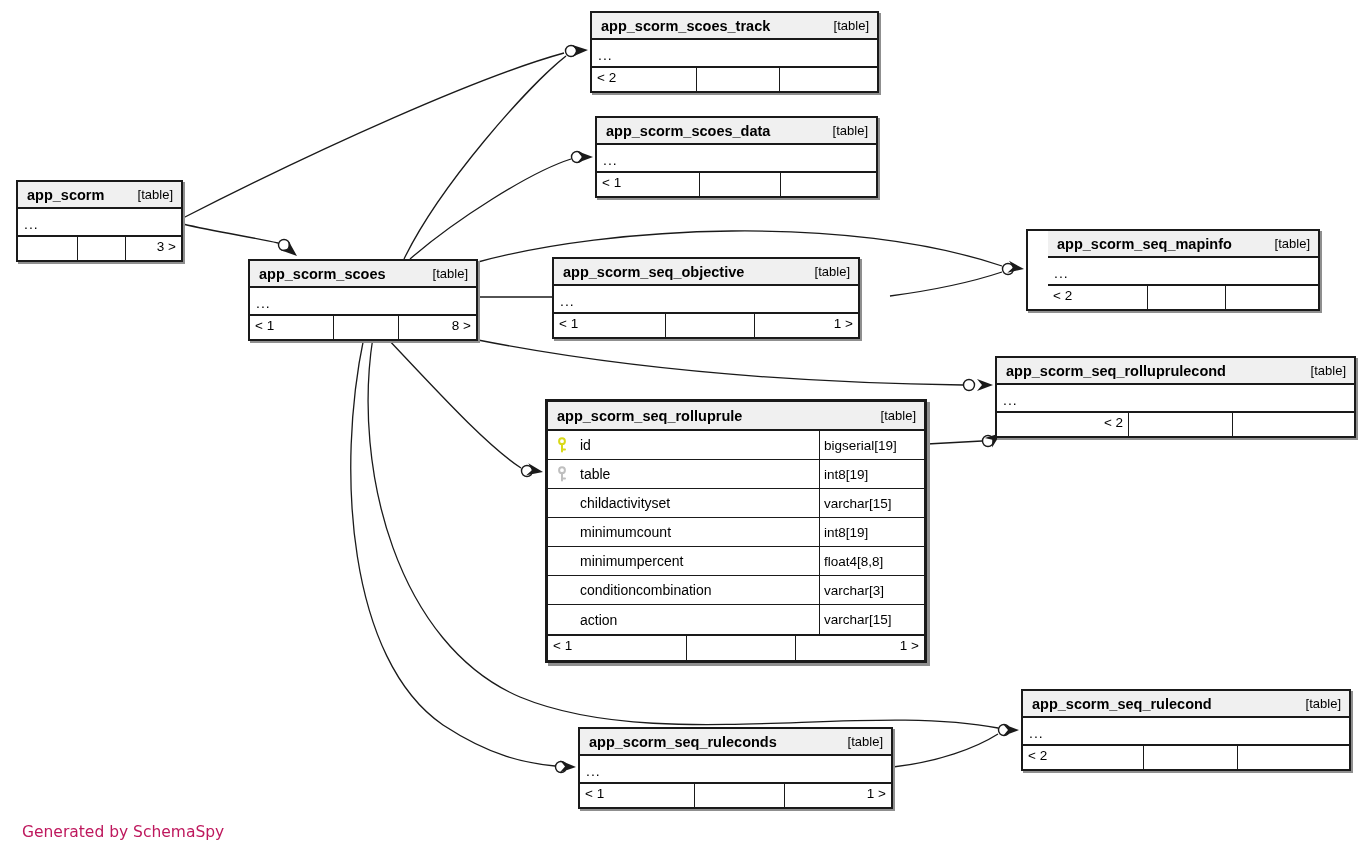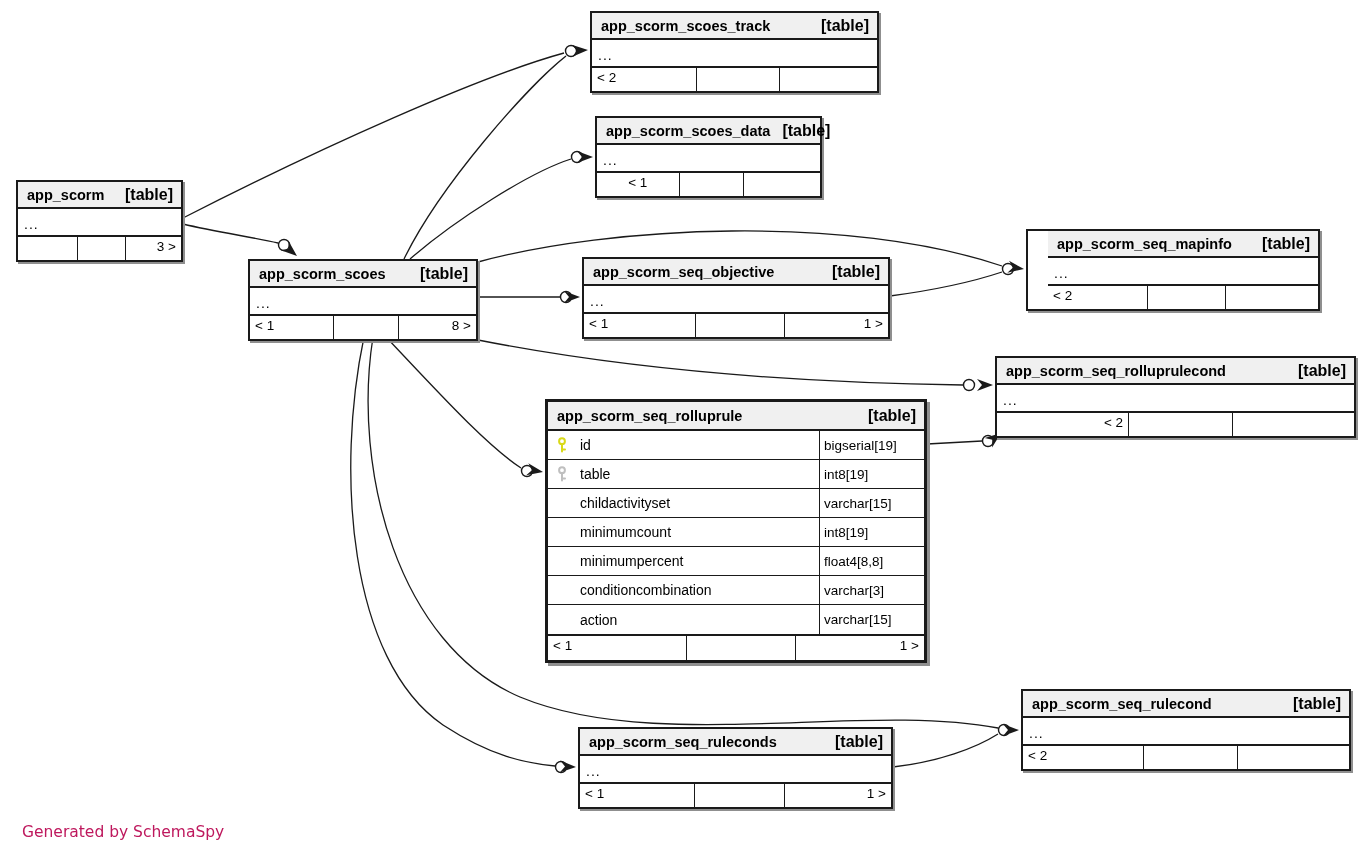--- a/index.html
+++ b/index.html
@@ -16,21 +16,21 @@
     position:absolute; background:#ffffff; border:2px solid #1a1a1a;
     box-sizing:border-box; font-size:14px;
     box-shadow:2px 2px 0 0 #8f8f8f;
   }
   .tbl-h {
     display:flex; justify-content:space-between; align-items:center;
     background:#f0f0f0; border-bottom:2px solid #1a1a1a;
     height:25px; padding:0 8px 0 9px; white-space:nowrap;
   }
   .tname { font-weight:bold; font-size:14.5px; }
-  .ttag  { font-size:16px; font-weight:bold; margin-left:12px; }
+  .ttag  { font-size:13px; font-weight:normal; margin-left:12px; }
   .tbl-more {
     height:23px; display:flex; align-items:flex-end;
     padding:0 0 3px 6px; font-size:14px; letter-spacing:1px;
   }
   .tbl-f { display:flex; height:23px; border-top:2px solid #1a1a1a; font-size:13.5px; }
   .fc { box-sizing:border-box; padding:2px 5px 0 5px; height:100%; }
   .fc1 { flex:0 0 37%; border-right:1.5px solid #1a1a1a; }
   .fc2 { flex:0 0 29%; border-right:1.5px solid #1a1a1a; }
   .fc3 { flex:1 1 auto; text-align:right; }
 
@@ -114,21 +114,21 @@
       <span class="ttag">[table]</span>
     </div>
     <div class="tbl-more">...</div>
     <div class="tbl-f">
       <span class="fc fc1">&lt; 2</span>
       <span class="fc fc2"></span>
       <span class="fc fc3"></span>
     </div>
   </div>
 
-  <div class="tbl" style="left:595px; top:116px; width:227px;text-align:center;">
+  <div class="tbl" style="left:595px; top:116px; width:283px;">
     <div class="tbl-h">
       <span class="tname">app_scorm_scoes_data</span>
       <span class="ttag">[table]</span>
     </div>
     <div class="tbl-more">...</div>
     <div class="tbl-f">
       <span class="fc fc1">&lt; 1</span>
       <span class="fc fc2"></span>
       <span class="fc fc3"></span>
     </div>
@@ -140,21 +140,21 @@
       <span class="ttag">[table]</span>
     </div>
     <div class="tbl-more">...</div>
     <div class="tbl-f">
       <span class="fc fc1">&lt; 1</span>
       <span class="fc fc2"></span>
       <span class="fc fc3">8 &gt;</span>
     </div>
   </div>
 
-  <div class="tbl" style="left:582px; top:257px; width:308px;">
+  <div class="tbl" style="left:552px; top:257px; width:308px;">
     <div class="tbl-h">
       <span class="tname">app_scorm_seq_objective</span>
       <span class="ttag">[table]</span>
     </div>
     <div class="tbl-more">...</div>
     <div class="tbl-f">
       <span class="fc fc1">&lt; 1</span>
       <span class="fc fc2"></span>
       <span class="fc fc3">1 &gt;</span>
     </div>

